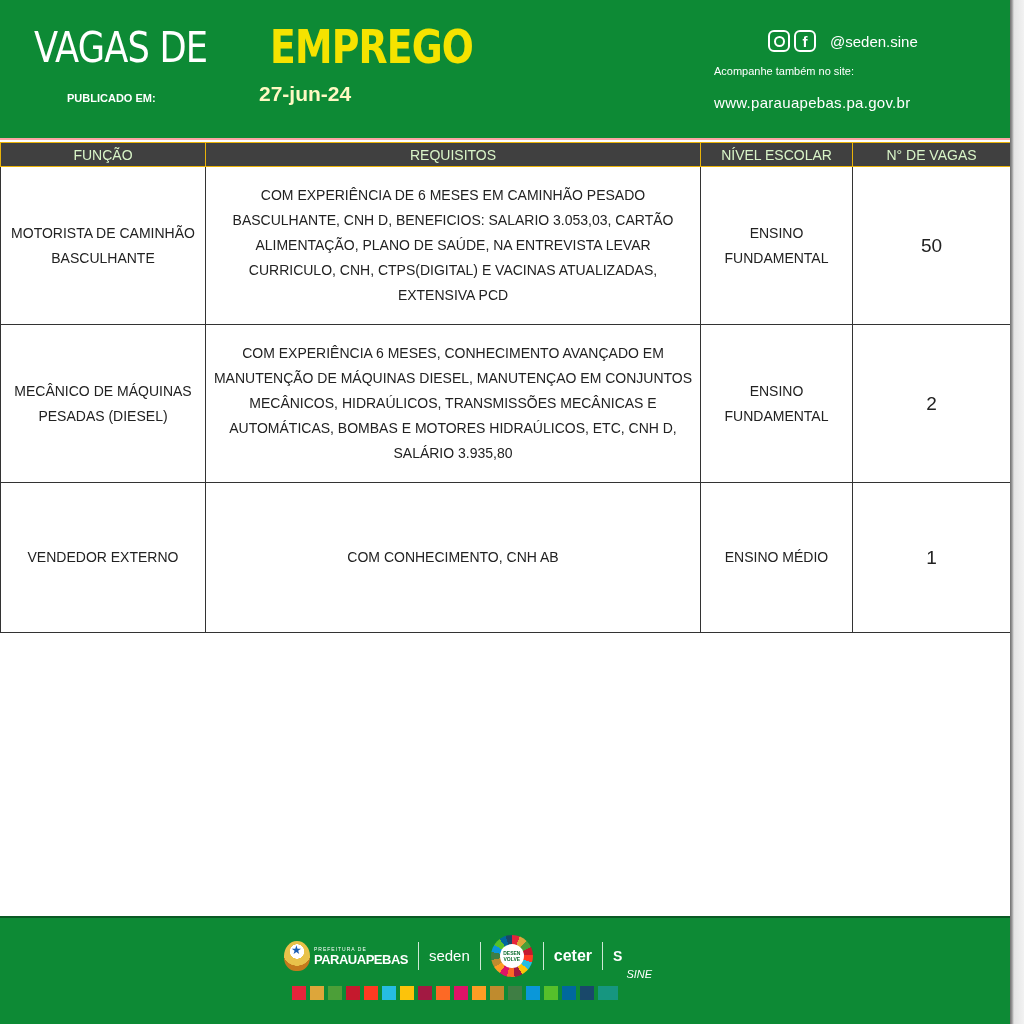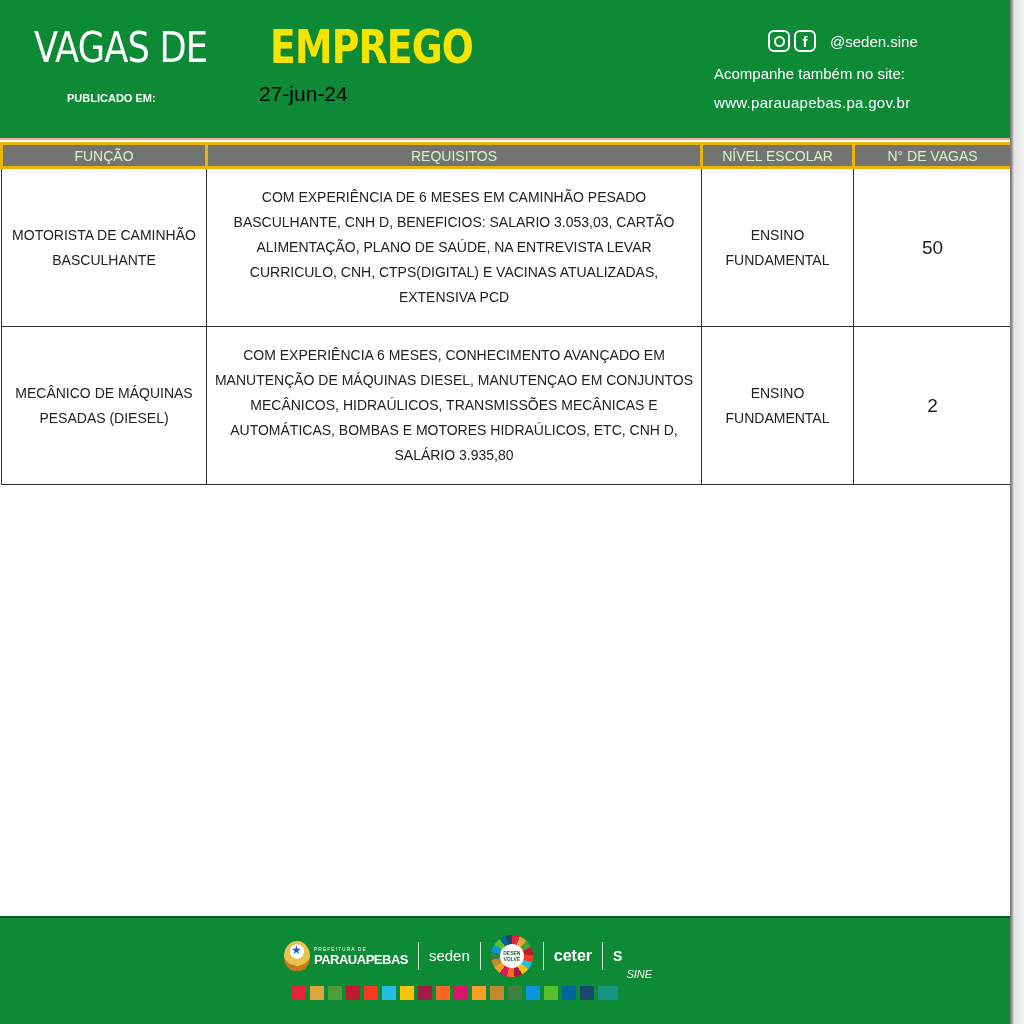--- a/index.html
+++ b/index.html
@@ -6,32 +6,32 @@
     html, body { width: 1024px; height: 1024px; overflow: hidden; background: #d9d9d9; }
     body { position: relative; font-family: "Liberation Sans", "DejaVu Sans", sans-serif; }
     .page { position: absolute; left: 0; top: 0; width: 1010px; height: 1024px; background: #ffffff; }
     .edge-strip { position: absolute; left: 1010px; top: 0; width: 14px; height: 1024px; background: linear-gradient(to right, #6e6e6e 0, #9a9a9a 2px, #e4e4e4 4px, #f2f2f2 100%); }
 
     
     .header { position: absolute; left: 0; top: 0; width: 1010px; height: 140px; background: #0d8a35; border-bottom: 2px solid #fca5a5; }
     .title-left { position: absolute; left: 34px; top: 22px; color: #ffffff; font-family: "DejaVu Sans", sans-serif; font-size: 43px; font-weight: normal; letter-spacing: -1px; transform: scaleX(0.82); transform-origin: left top; }
     .title-right { position: absolute; left: 270px; top: 20px; color: #f5e300; font-family: "DejaVu Sans", sans-serif; font-size: 46px; font-weight: bold; letter-spacing: -1px; transform: scaleX(0.82); transform-origin: left top; }
     .published-label { position: absolute; left: 67px; top: 92px; color: #ffffff; font-size: 11px; font-weight: bold; }
-    .published-date { position: absolute; left: 259px; top: 82px; color: #000000; font-size: 21px; font-weight: normal; }
+    .published-date { position: absolute; left: 259px; top: 82px; color: #fef9c3; font-size: 21px; font-weight: bold; }
 
     .social { position: absolute; left: 768px; top: 30px; display: flex; align-items: center; gap: 4px; }
     .social-icon { width: 22px; height: 22px; border: 2px solid #ffffff; border-radius: 6px; display: flex; align-items: center; justify-content: center; color: #ffffff; font-weight: bold; font-size: 15px; }
     .insta-inner { width: 11px; height: 11px; border: 2px solid #ffffff; border-radius: 50%; }
     .social-handle { color: #ffffff; font-size: 15px; margin-left: 10px; }
-    .follow-text { position: absolute; left: 714px; top: 65px; color: #ffffff; font-size: 15px; }
+    .follow-text { position: absolute; left: 714px; top: 65px; color: #ffffff; font-size: 11px; }
     .site-url { position: absolute; left: 714px; top: 94px; color: #ffffff; font-size: 15px; letter-spacing: 0.3px; }
 
     
     .table { position: absolute; left: 0; top: 142px; width: 1010px; border-collapse: collapse; table-layout: fixed; }
-    .table th { background: #737373; color: #d9f5c8; font-weight: normal; font-size: 14px; height: 24px; border: 3px solid #eab308; text-align: center; }
+    .table th { background: #404040; color: #d9f5c8; font-weight: normal; font-size: 14px; height: 24px; border: 1px solid #eab308; text-align: center; }
     .table td { border: 1.5px solid #333333; text-align: center; vertical-align: middle; color: #222222; font-size: 14px; line-height: 25px; height: 150px; padding: 16px 6px; }
     .col-func { width: 205px; }
     .col-req { width: 495px; }
     .col-level { width: 152px; }
     .col-count { width: 158px; }
     .td-count { font-size: 19px !important; }
 
     
     .footer { position: absolute; left: 0; top: 916px; width: 1010px; height: 108px; background: #0d8a35; border-top: 2px solid #0a5a24; }
     .logos { position: absolute; left: 284px; top: 18px; display: flex; align-items: center; height: 40px; gap: 10px; }
@@ -93,20 +93,26 @@
         <td>COM EXPERIÊNCIA DE 6 MESES EM CAMINHÃO PESADO BASCULHANTE, CNH D, BENEFICIOS: SALARIO 3.053,03, CARTÃO ALIMENTAÇÃO, PLANO DE SAÚDE, NA ENTREVISTA LEVAR CURRICULO, CNH, CTPS(DIGITAL) E VACINAS ATUALIZADAS, EXTENSIVA PCD</td>
         <td>ENSINO FUNDAMENTAL</td>
         <td class="td-count">50</td>
       </tr>
       <tr>
         <td>MECÂNICO DE MÁQUINAS PESADAS (DIESEL)</td>
         <td>COM EXPERIÊNCIA 6 MESES, CONHECIMENTO AVANÇADO EM MANUTENÇÃO DE MÁQUINAS DIESEL, MANUTENÇAO EM CONJUNTOS MECÂNICOS, HIDRAÚLICOS, TRANSMISSÕES MECÂNICAS E AUTOMÁTICAS, BOMBAS E MOTORES HIDRAÚLICOS, ETC, CNH D, SALÁRIO 3.935,80</td>
         <td>ENSINO FUNDAMENTAL</td>
         <td class="td-count">2</td>
       </tr>
+      <tr>
+        <td>VENDEDOR EXTERNO</td>
+        <td>COM CONHECIMENTO, CNH AB</td>
+        <td>ENSINO MÉDIO</td>
+        <td class="td-count">1</td>
+      </tr>
     </tbody>
   </table>
 
   <div class="footer">
     <div class="logos">
       <div class="logo-block">
         <span class="emblem">
             <span class="emblem-star">★</span>
           </span>
         <span>

